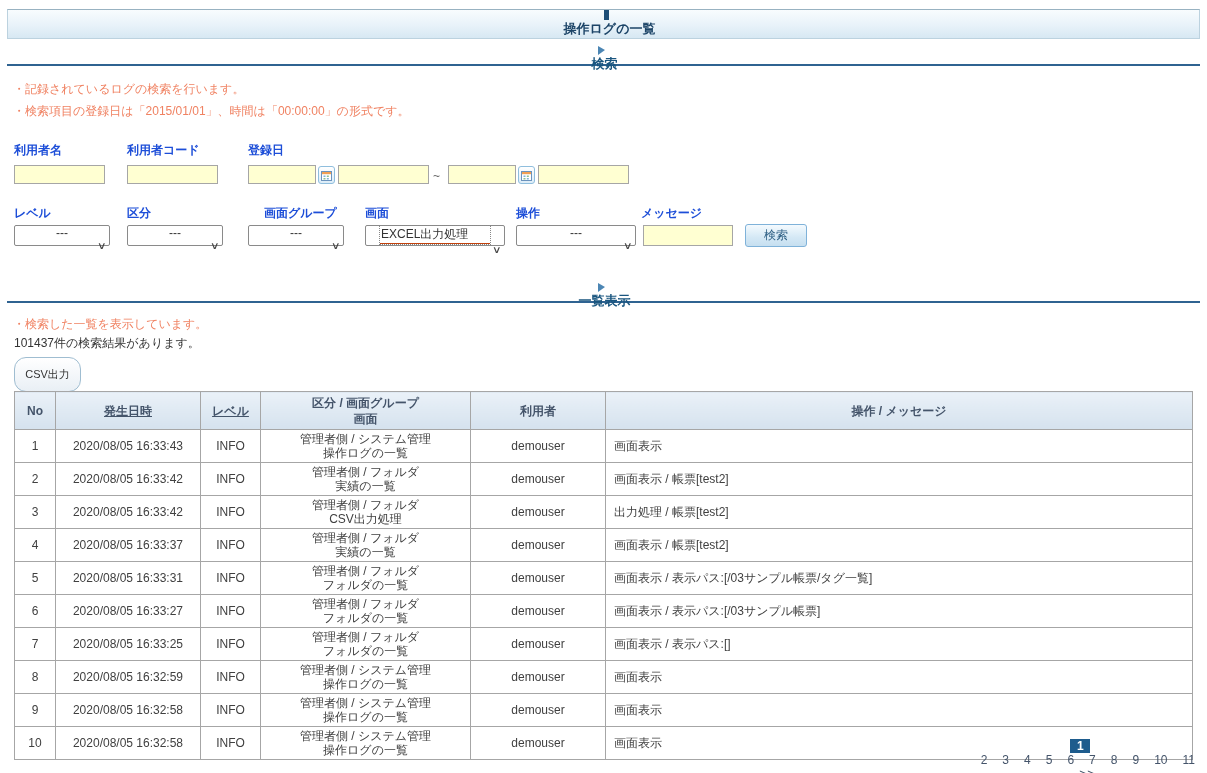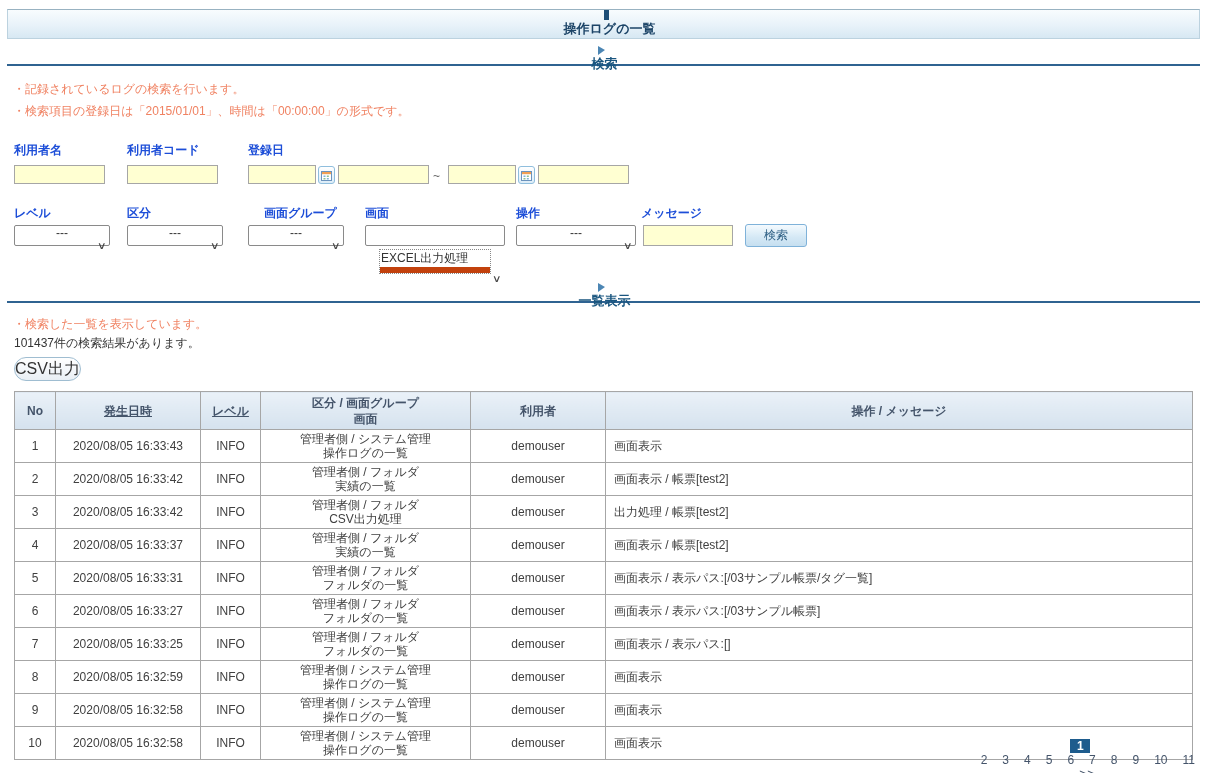--- a/index.html
+++ b/index.html
@@ -30,29 +30,29 @@
   .tilde { color: #666; }
 
   .calbtn { width: 17px; height: 18px; border: 1px solid #8fbedd; border-radius: 3px;
     background: linear-gradient(#ffffff, #dcecf7); display: flex; align-items: center;
     justify-content: center; padding: 0; cursor: pointer; }
 
   .sel { height: 21px; border: 1px solid #8a8a8a; border-radius: 2px; background: #fff;
     display: flex; align-items: center; padding: 0 4px; cursor: pointer; }
   .sel .val { color: #333; }
   .sel .arrow { margin-left: auto; color: #444; font-size: 10px; transform: scaleX(1.3); }
-  .sel .focus-box { outline: 1px dotted #888; border-bottom: 6px solid #c2410c;
-    padding: 0 1px; min-width: 110px; margin-top: 24px; }
+  .sel .focus-box { outline: 1px dotted #888; border-bottom: 1px solid #c2410c;
+    padding: 0 1px; min-width: 110px; }
 
   .btn-search { width: 62px; height: 23px; border: 1px solid #7fb2d9; border-radius: 3px;
     background: linear-gradient(#f4fafe, #d4e8f5 60%, #c6dff0); color: #2b5d82;
     font-family: inherit; font-size: 12px; cursor: pointer; }
-  .btn-csv { width: 67px; height: 24px; border: 1px solid #9fbdd1; border-radius: 12px;
+  .btn-csv { width: 67px; height: 35px; border: 1px solid #9fbdd1; border-radius: 12px;
     background: linear-gradient(#ffffff, #e9eff5); color: #333;
-    font-family: inherit; font-size: 16px; cursor: pointer; }
+    font-family: inherit; font-size: 11px; cursor: pointer; }
 
   .result-count { color: #333; }
 
   
   table.log { border-collapse: collapse; width: 1179px; table-layout: fixed; padding-left: 16px; }
   table.log th, table.log td { border: 1px solid #a6a6a6; font-size: 12px; }
   table.log th { height: 38px; background: linear-gradient(#eaf1f8, #d5e2ee);
     color: #44546a; font-weight: bold; text-align: center; line-height: 16px; }
   table.log td { height: 30px; color: #404040; text-align: center; padding: 2px 4px;
     background: #fff; line-height: 14px; }

